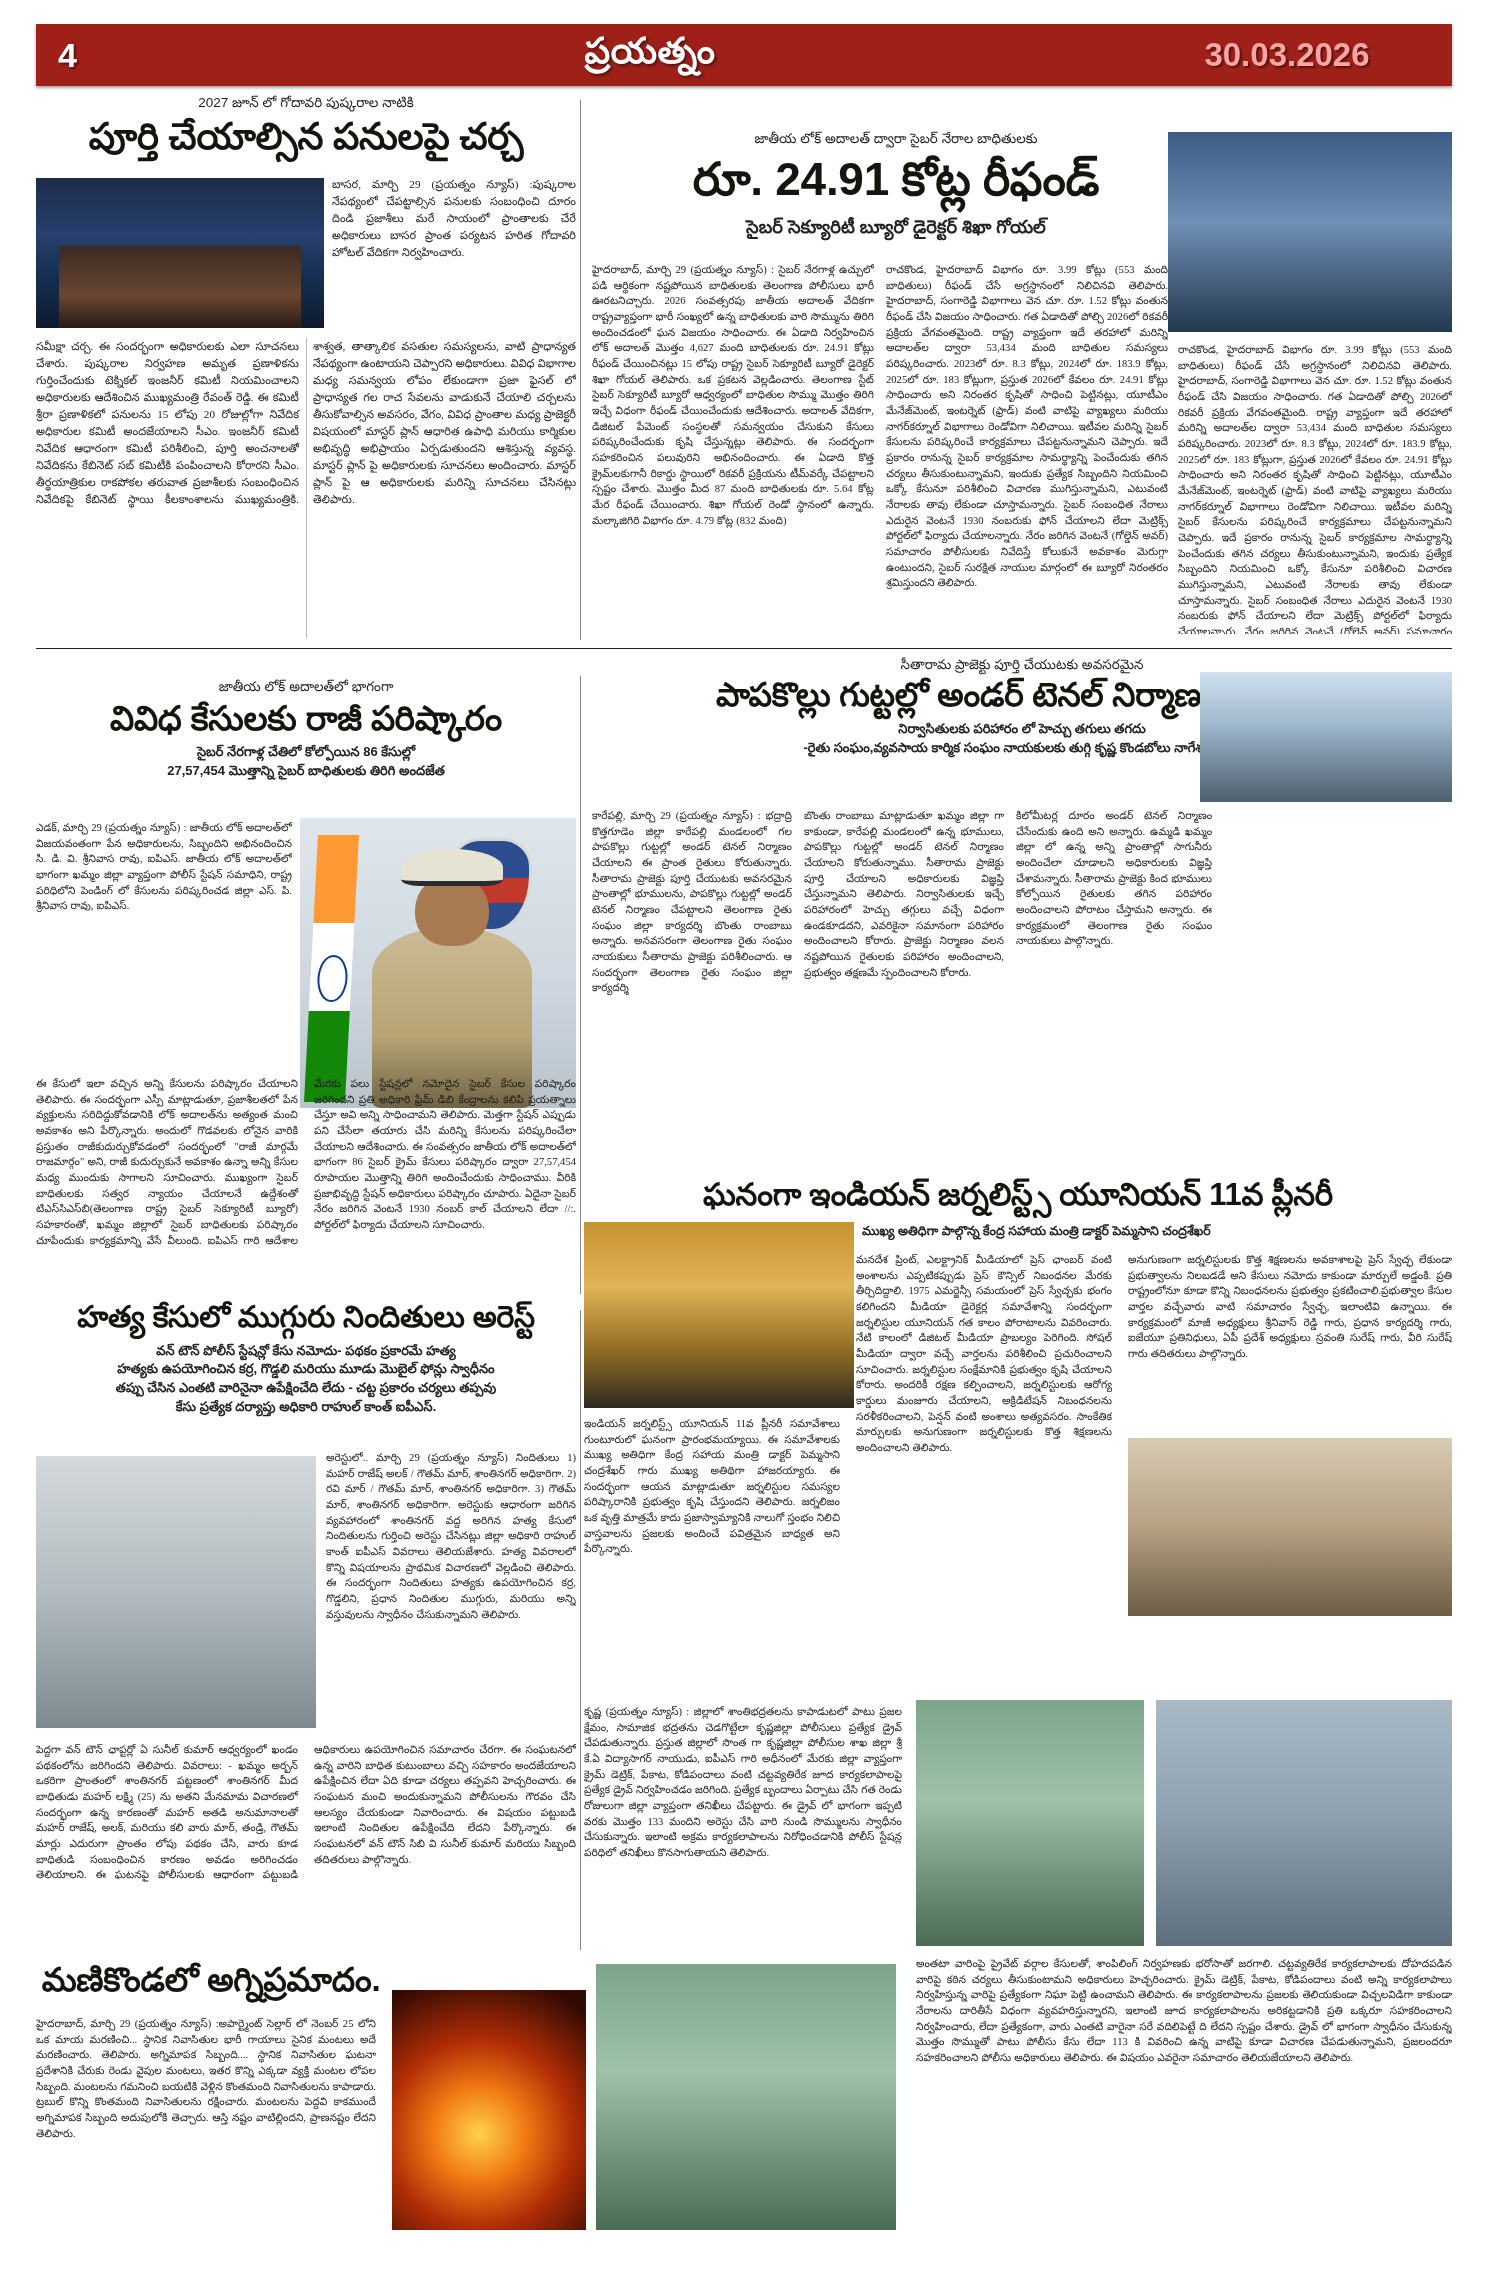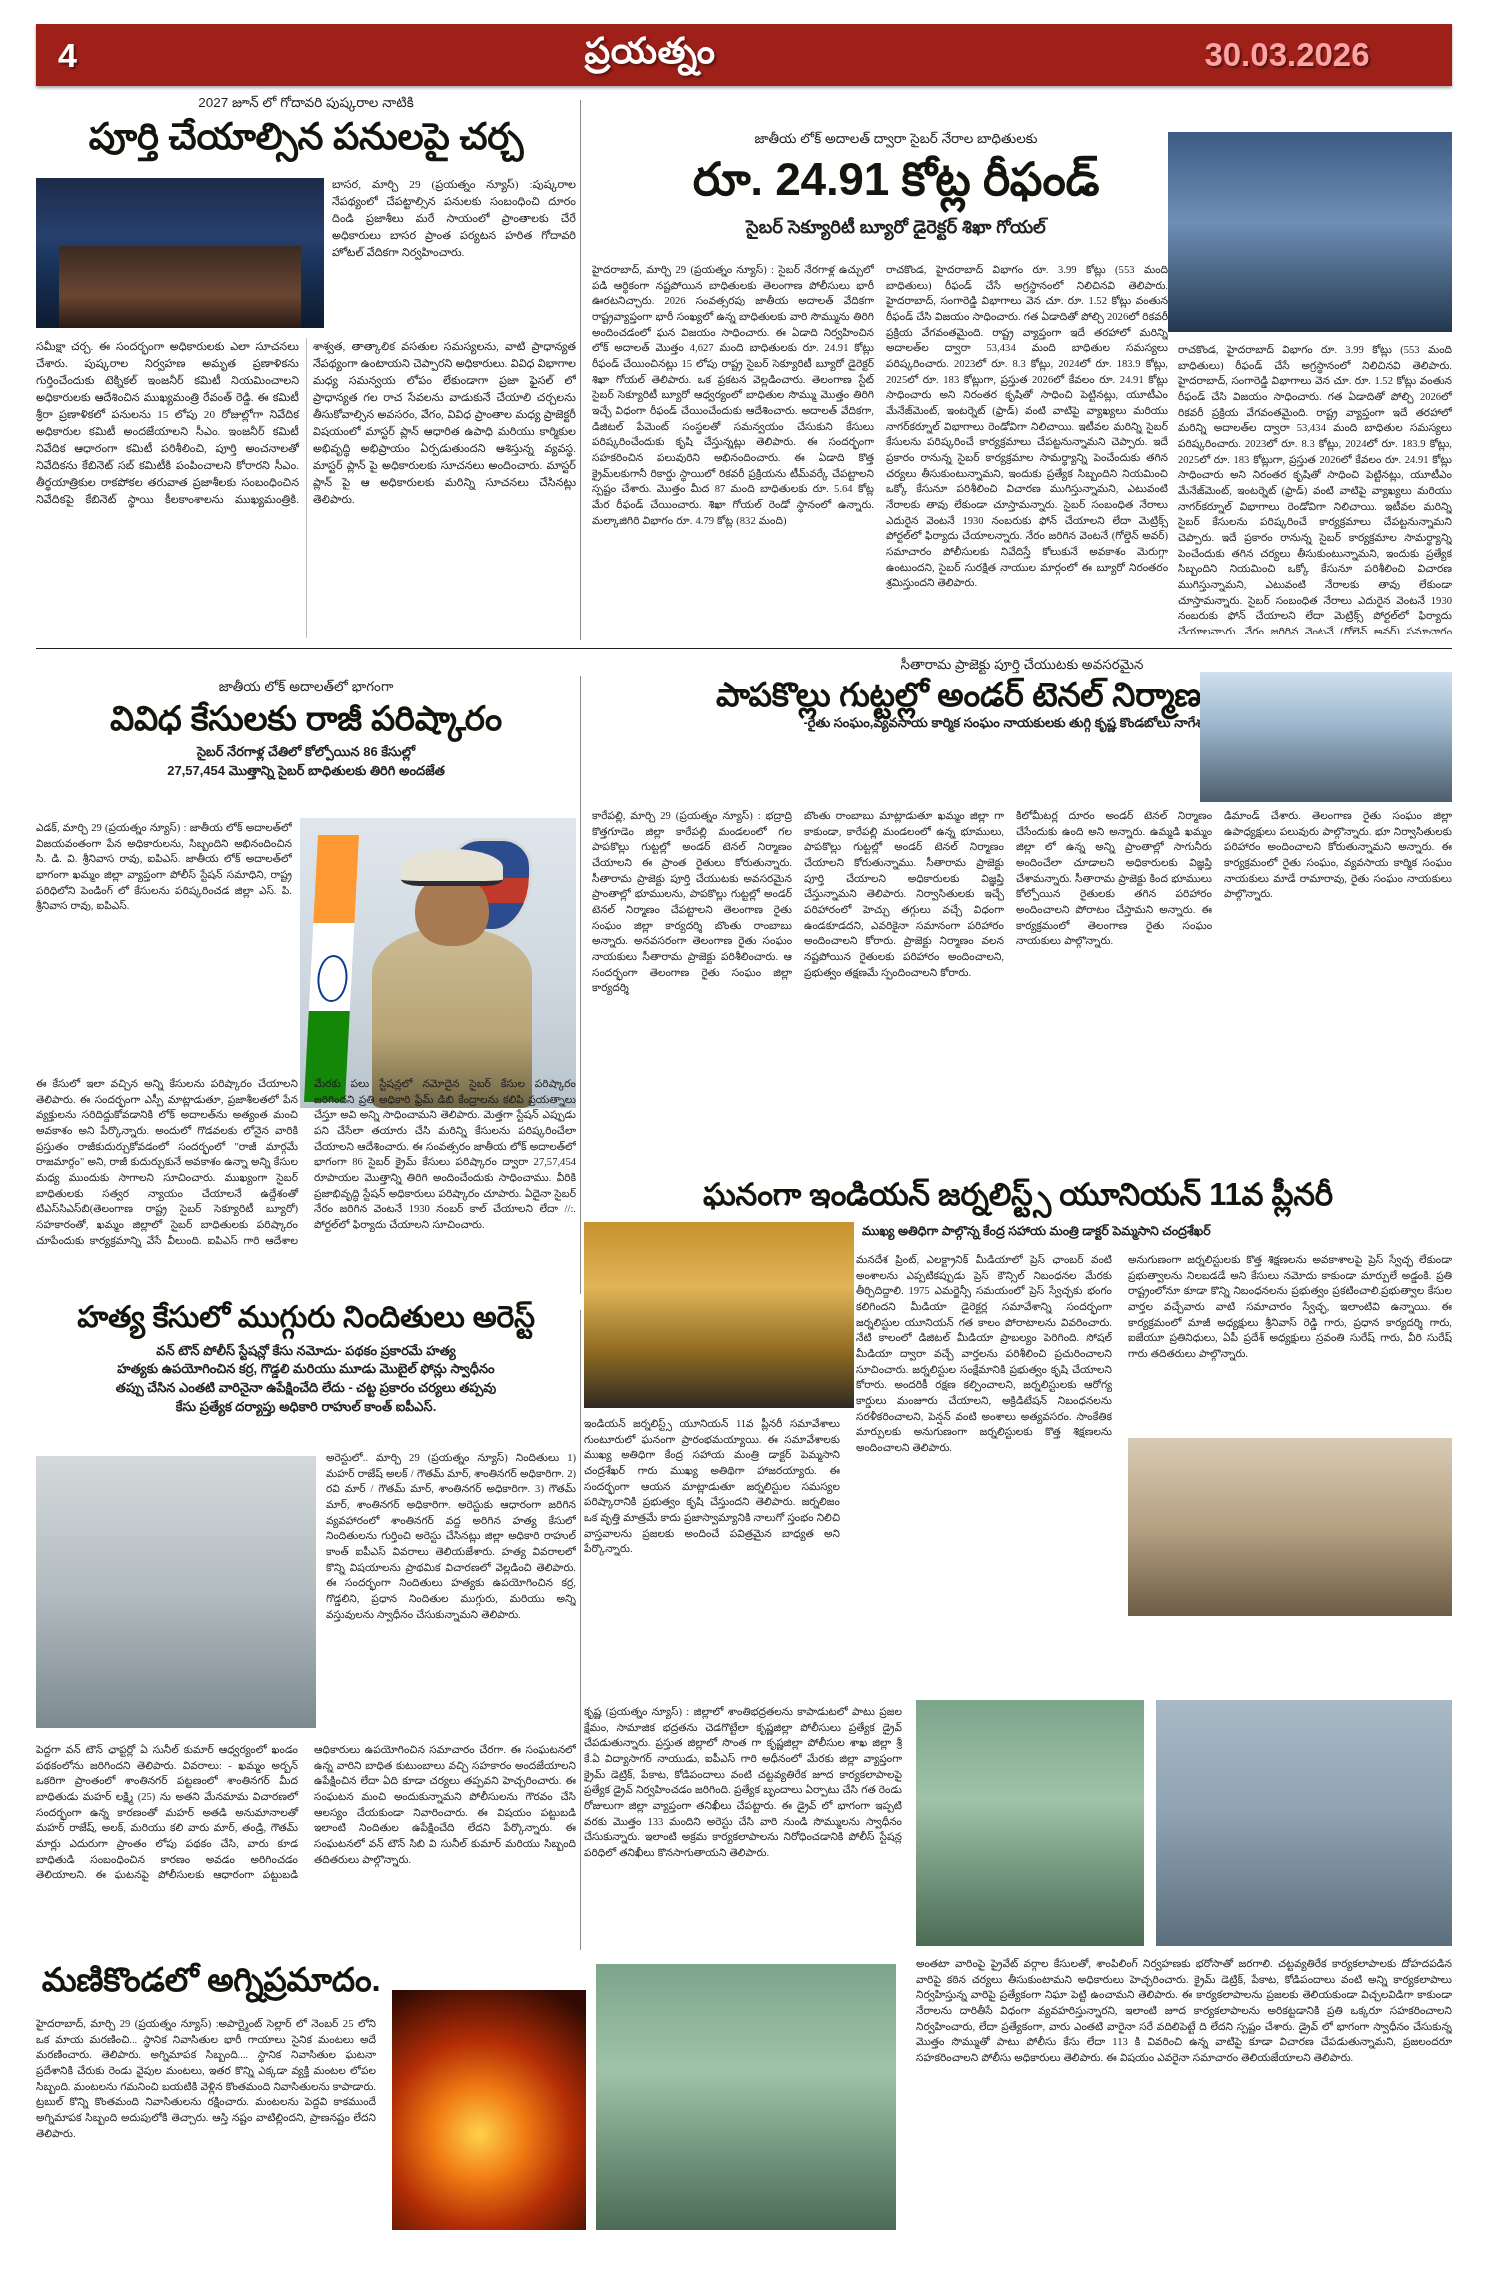--- a/index.html
+++ b/index.html
@@ -151,29 +151,29 @@
 
   <div class="col body small" style="left:36px;top:1076px;width:540px;height:218px;overflow:hidden;column-count:2;column-gap:16px;text-align:justify;">ఈ కేసులో ఇలా వచ్చిన అన్ని కేసులను పరిష్కారం చేయాలని తెలిపారు. ఈ సందర్భంగా ఎస్పీ మాట్లాడుతూ, ప్రజాశీలతలో పేన వ్యక్తులను సరిదిద్దుకోవడానికి లోక్ అదాలత్‌ను అత్యంత మంచి అవకాశం అని పేర్కొన్నారు. అందులో గొడవలకు లోనైన వారికి ప్రస్తుతం రాజీకుదుర్చుకోవడంలో సందర్భంలో "రాజీ మార్గమే రాజమార్గం" అని, రాజీ కుదుర్చుకునే అవకాశం ఉన్నా అన్ని కేసుల మధ్య ముందుకు సాగాలని సూచించారు.
 
 ముఖ్యంగా సైబర్ బాధితులకు సత్వర న్యాయం చేయాలనే ఉద్దేశంతో టిఎస్‌సిఎస్‌బి(తెలంగాణ రాష్ట్ర సైబర్ సెక్యూరిటీ బ్యూరో) సహకారంతో, ఖమ్మం జిల్లాలో సైబర్ బాధితులకు పరిష్కారం చూపేందుకు కార్యక్రమాన్ని వేసే వీలుంది. ఐపిఎస్ గారి ఆదేశాల మేరకు పలు స్టేషన్లలో నమోదైన సైబర్ కేసుల పరిష్కారం జరిగిందని ప్రతి అధికారి ఫ్రేమ్ డిబి కేంద్రాలను కలిపి ప్రయత్నాలు చేస్తూ అవి అన్ని సాధించామని తెలిపారు.
 
 మెత్తగా స్టేషన్ ఎప్పుడు పని చేసేలా తయారు చేసి మరిన్ని కేసులను పరిష్కరించేలా చేయాలని ఆదేశించారు. ఈ సంవత్సరం జాతీయ లోక్ అదాలత్‌లో భాగంగా 86 సైబర్ క్రైమ్ కేసులు పరిష్కారం ద్వారా 27,57,454 రూపాయల మొత్తాన్ని తిరిగి అందించేందుకు సాధించాము. వీరికి ప్రజాభివృద్ధి స్టేషన్ అధికారులు పరిష్కారం చూపారు. ఏదైనా సైబర్ నేరం జరిగిన వెంటనే 1930 నంబర్ కాల్ చేయాలని లేదా //:. పోర్టల్‌లో ఫిర్యాదు చేయాలని సూచించారు.</div>
 
   <div class="col" style="left:592px;top:656px;width:860px;">
     <div class="kicker">సీతారామ ప్రాజెక్టు పూర్తి చేయుటకు అవసరమైన</div>
     <div class="headline" style="font-size:33px;margin-top:3px;">పాపకొల్లు గుట్టల్లో  అండర్ టెనల్ నిర్మాణం చేయాలి</div>
+    <div class="subhead" style="margin-top:6px;">నిర్వాసితులకు పరిహారం లో హెచ్చు తగులు తగదు</div>
     <div class="subhead">-రైతు సంఘం,వ్యవసాయ కార్మిక సంఘం నాయకులకు తుగ్గి కృష్ణ కొండబోలు నాగేశ్వరరావు</div>
   </div>
 
   <div class="photo ph-dam" style="position:absolute;left:1200px;top:672px;width:252px;height:130px;"></div>
 
   <div class="col body small" style="left:592px;top:808px;width:200px;height:360px;overflow:hidden;">కారేపల్లి, మార్చి 29 (ప్రయత్నం న్యూస్) : భద్రాద్రి కొత్తగూడెం జిల్లా కారేపల్లి మండలంలో గల పాపకొల్లు గుట్టల్లో అండర్ టెనల్ నిర్మాణం చేయాలని ఈ ప్రాంత రైతులు కోరుతున్నారు. సీతారామ ప్రాజెక్టు పూర్తి చేయుటకు అవసరమైన ప్రాంతాల్లో భూములను, పాపకొల్లు గుట్టల్లో అండర్ టెనల్ నిర్మాణం చేపట్టాలని తెలంగాణ రైతు సంఘం జిల్లా కార్యదర్శి బొంతు రాంబాబు అన్నారు. అనవసరంగా తెలంగాణ రైతు సంఘం నాయకులు సీతారామ ప్రాజెక్టు పరిశీలించారు. ఆ సందర్భంగా తెలంగాణ రైతు సంఘం జిల్లా కార్యదర్శి</div>
   <div class="col body small" style="left:804px;top:808px;width:200px;height:360px;overflow:hidden;">బొంతు రాంబాబు మాట్లాడుతూ ఖమ్మం జిల్లా గా కాకుండా, కారేపల్లి మండలంలో ఉన్న భూములు, పాపకొల్లు గుట్టల్లో అండర్ టెనల్ నిర్మాణం చేయాలని కోరుతున్నాము. సీతారామ ప్రాజెక్టు పూర్తి చేయాలని అధికారులకు విజ్ఞప్తి చేస్తున్నామని తెలిపారు. నిర్వాసితులకు ఇచ్చే పరిహారంలో హెచ్చు తగ్గులు వచ్చే విధంగా ఉండకూడదని, ఎవరికైనా సమానంగా పరిహారం అందించాలని కోరారు. ప్రాజెక్టు నిర్మాణం వలన నష్టపోయిన రైతులకు పరిహారం అందించాలని, ప్రభుత్వం తక్షణమే స్పందించాలని కోరారు.</div>
   <div class="col body small" style="left:1016px;top:808px;width:196px;height:360px;overflow:hidden;">కిలోమీటర్ల దూరం అండర్ టెనల్ నిర్మాణం చేసేందుకు ఉంది అని అన్నారు. ఉమ్మడి ఖమ్మం జిల్లా లో ఉన్న అన్ని ప్రాంతాల్లో సాగునీరు అందించేలా చూడాలని అధికారులకు విజ్ఞప్తి చేశామన్నారు. సీతారామ ప్రాజెక్టు కింద భూములు కోల్పోయిన రైతులకు తగిన పరిహారం అందించాలని పోరాటం చేస్తామని అన్నారు. ఈ కార్యక్రమంలో తెలంగాణ రైతు సంఘం నాయకులు పాల్గొన్నారు.</div>
-  <div class="col body small" style="left:1224px;top:808px;width:228px;height:360px;overflow:hidden;">డిమాండ్ చేశారు. తెలంగాణ రైతు సంఘం జిల్లా ఉపాధ్యక్షులు పలువురు పాల్గొన్నారు. భూ నిర్వాసితులకు పరిహారం అందించాలని కోరుతున్నామని అన్నారు. ఈ కార్యక్రమంలో రైతు సంఘం, వ్యవసాయ కార్మిక సంఘం నాయకులు మాడే రామారావు, రైతు సంఘం నాయకులు పాల్గొన్నారు.</div>
 
   <div class="col" style="left:584px;top:1178px;width:868px;">
     <div class="headline" style="font-size:31px;">ఘనంగా ఇండియన్ జర్నలిస్ట్స్ యూనియన్ 11వ ప్లీనరీ</div>
   </div>
 
   <div class="photo ph-meet" style="position:absolute;left:584px;top:1222px;width:270px;height:186px;"></div>
 
   <div class="subhead" style="position:absolute;left:862px;top:1222px;width:590px;text-align:left;font-size:12.5px;">ముఖ్య అతిధిగా పాల్గొన్న కేంద్ర సహాయ మంత్రి డాక్టర్ పెమ్మసాని చంద్రశేఖర్</div>
 
   <div class="col body small" style="left:584px;top:1416px;width:256px;height:230px;overflow:hidden;">ఇండియన్ జర్నలిస్ట్స్ యూనియన్ 11వ ప్లీనరీ సమావేశాలు గుంటూరులో ఘనంగా ప్రారంభమయ్యాయి. ఈ సమావేశాలకు ముఖ్య అతిధిగా కేంద్ర సహాయ మంత్రి డాక్టర్ పెమ్మసాని చంద్రశేఖర్ గారు ముఖ్య అతిథిగా హాజరయ్యారు. ఈ సందర్భంగా ఆయన మాట్లాడుతూ జర్నలిస్టుల సమస్యల పరిష్కారానికి ప్రభుత్వం కృషి చేస్తుందని తెలిపారు. జర్నలిజం ఒక వృత్తి మాత్రమే కాదు ప్రజాస్వామ్యానికి నాలుగో స్తంభం నిలిచి వాస్తవాలను ప్రజలకు అందించే పవిత్రమైన బాధ్యత అని పేర్కొన్నారు.</div>

